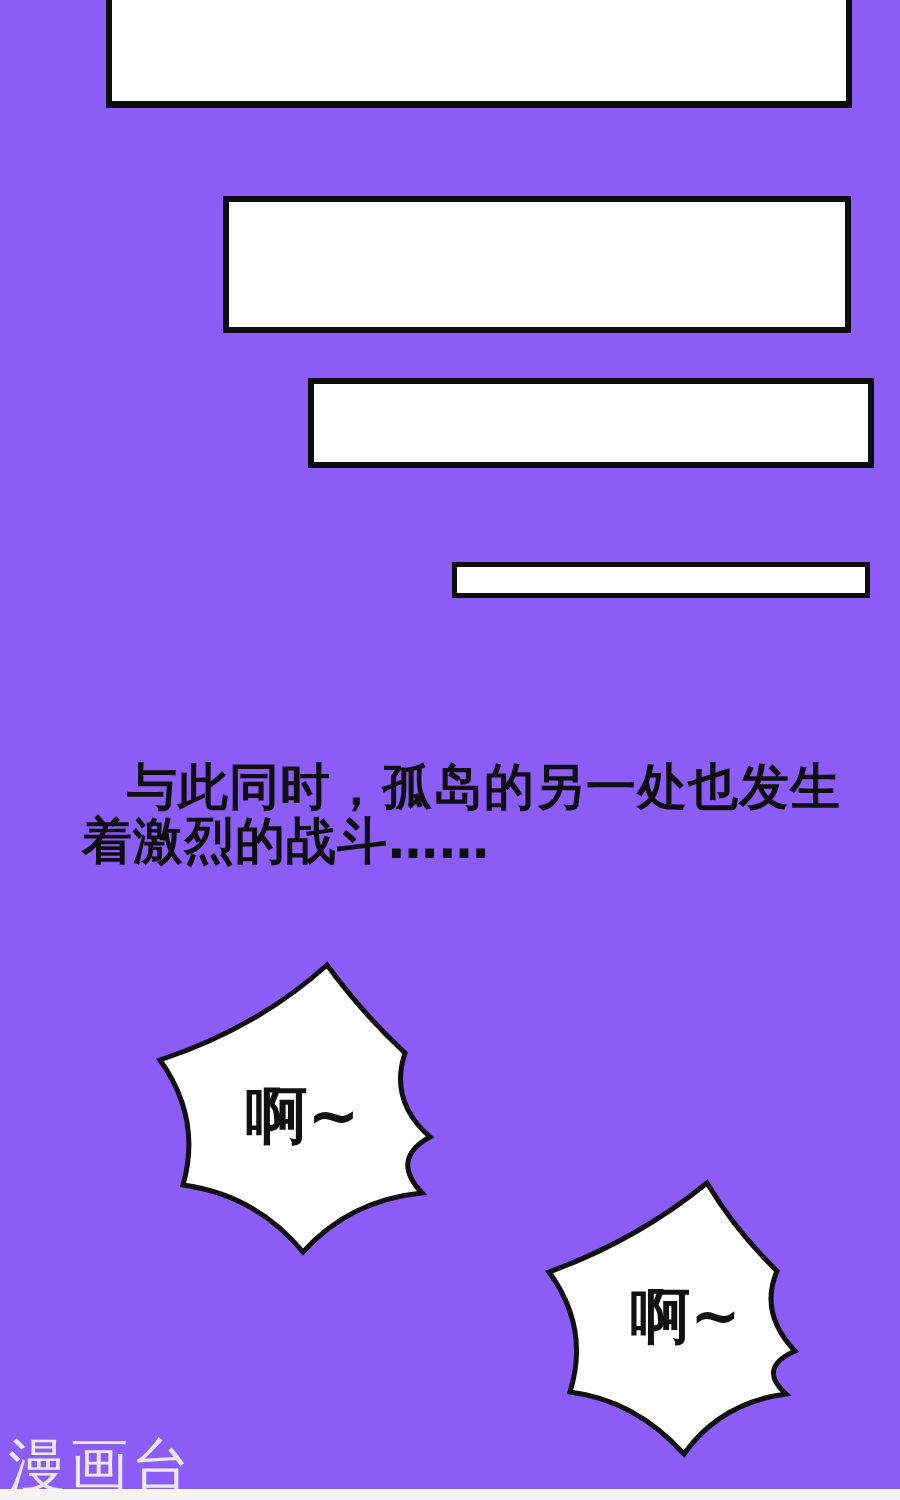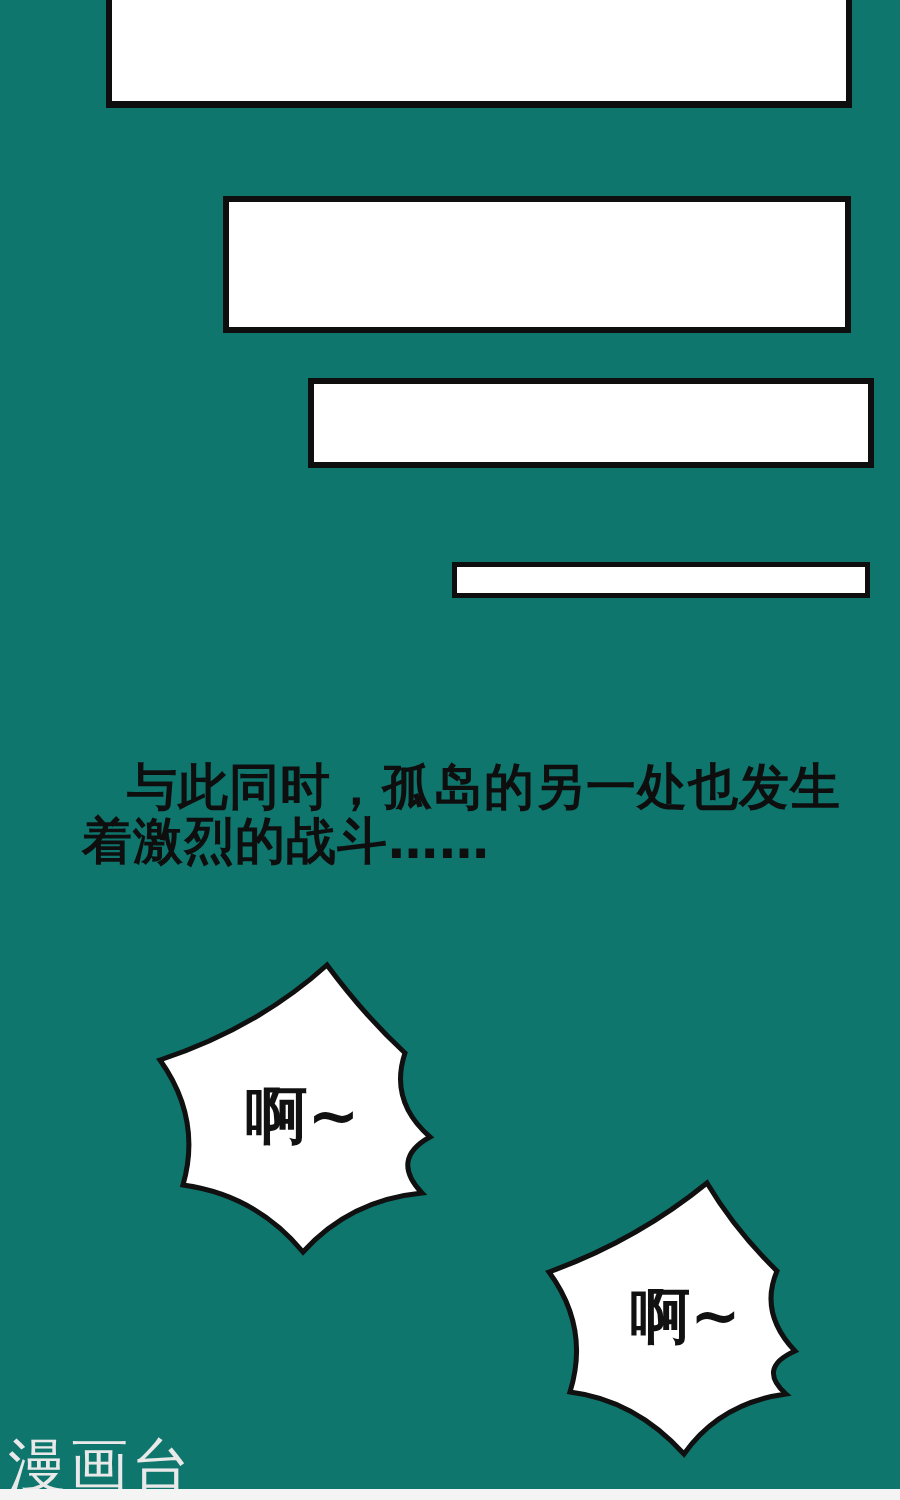--- a/index.html
+++ b/index.html
@@ -1,20 +1,20 @@
 <!DOCTYPE html>
 <html><head>
 <meta charset="utf-8">
 <style>
   html, body { margin: 0; padding: 0; background: #ffffff; }
   .page {
     position: relative;
     width: 900px;
     height: 1500px;
-    background: #0f766e;
+    background: #8b5cf6;
     overflow: hidden;
     font-family: "DejaVu Sans", "Liberation Sans", sans-serif;
   }
   .panel {
     position: absolute;
     box-sizing: border-box;
     background: #ffffff;
     border: 6px solid #0e0e0e;
   }
   .panel-1 { left: 106px; top: -16px; width: 746px; height: 124px; border-width: 5px 6px 7px 6px; }

